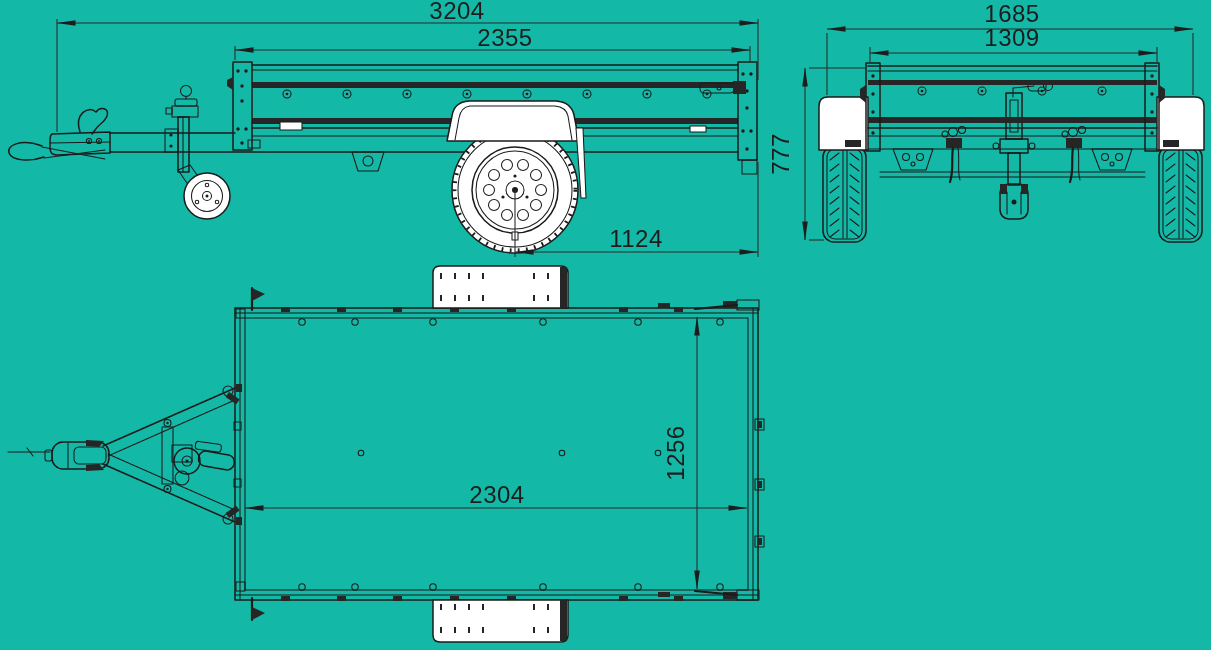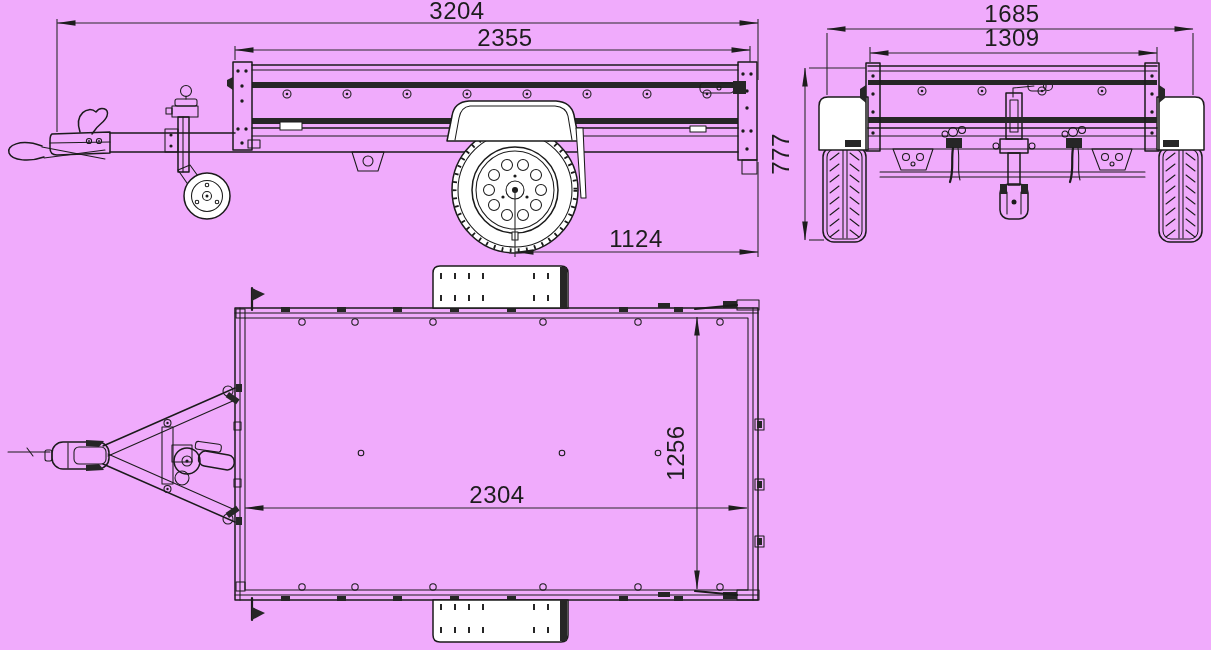--- a/index.html
+++ b/index.html
@@ -1,16 +1,16 @@
 <!DOCTYPE html>
 <html><head>
 <meta charset="utf-8">
 <style>
   html,body{margin:0;padding:0;background:#fff;}
-  .canvas{position:relative;width:1211px;height:650px;background:#f0abfc;overflow:hidden;}
+  .canvas{position:relative;width:1211px;height:650px;background:#14b8a6;overflow:hidden;}
   svg{display:block}
   .s  {stroke:#1b1b1b;stroke-width:1.5;fill:none;stroke-linecap:round;stroke-linejoin:round;}
   .s1 {stroke:#1b1b1b;stroke-width:1.05;fill:none;stroke-linecap:round;stroke-linejoin:round;}
   .s2 {stroke:#1b1b1b;stroke-width:2.2;fill:none;stroke-linecap:round;stroke-linejoin:round;}
   .wf {fill:#ffffff;}
   .fd {fill:#262626;stroke:none;}
   .dot{fill:#1b1b1b;stroke:none;}
   .dim{stroke:#2b2b2b;stroke-width:1.1;fill:none;}
   .dimtxt{font-family:"Liberation Sans",sans-serif;font-size:24px;fill:#1d1d1d;text-anchor:middle;letter-spacing:0.5px;}
 </style>

